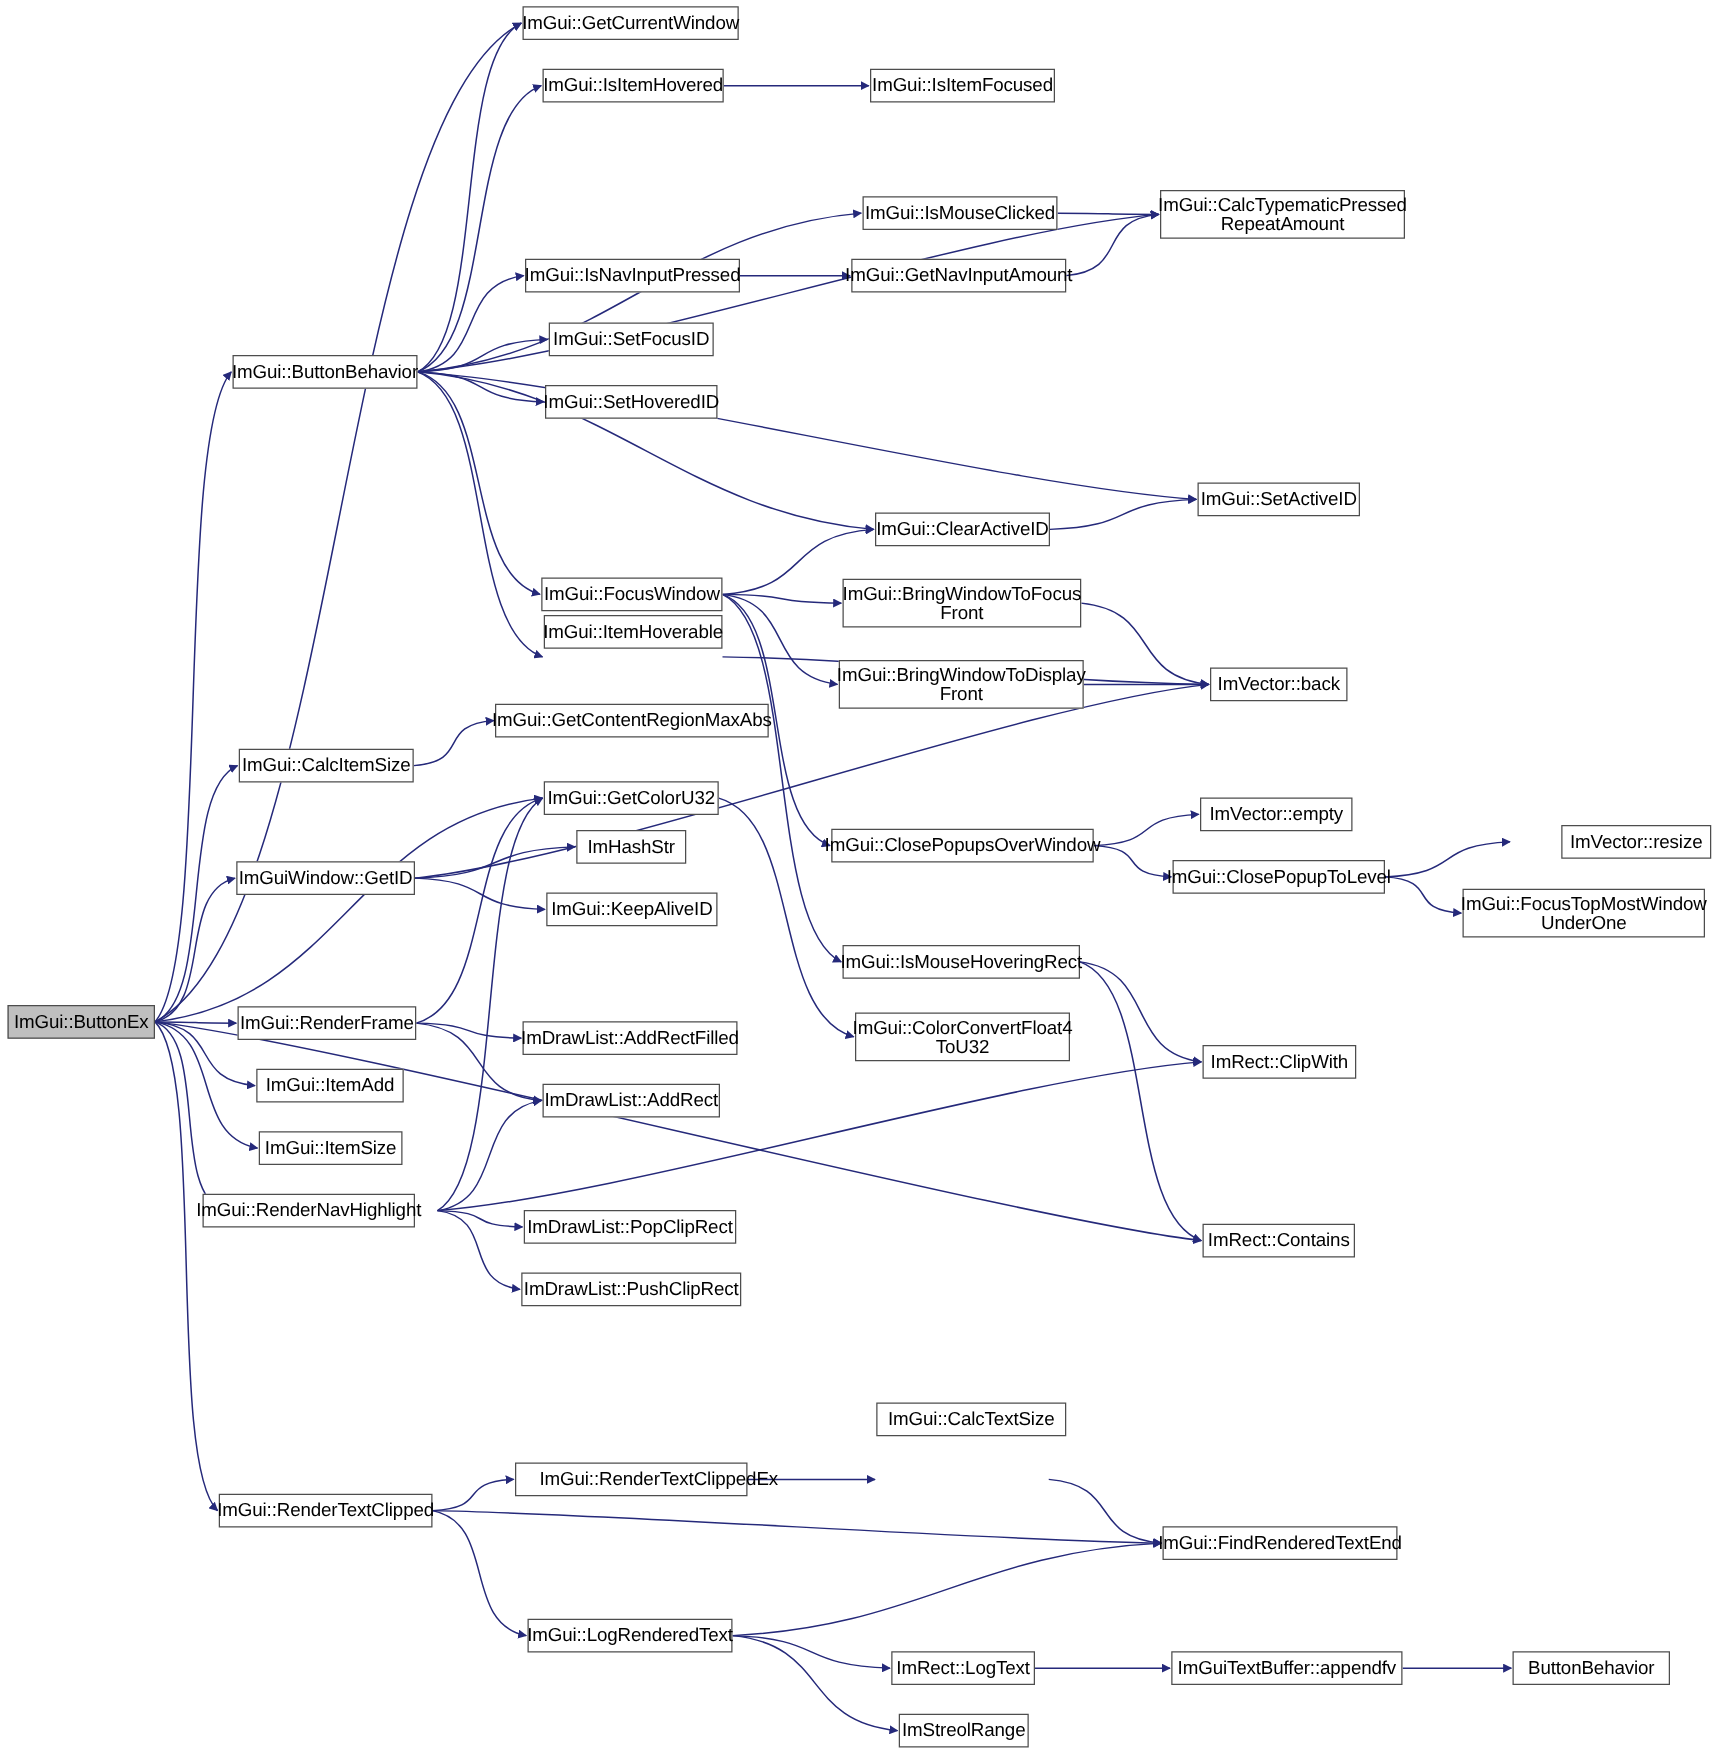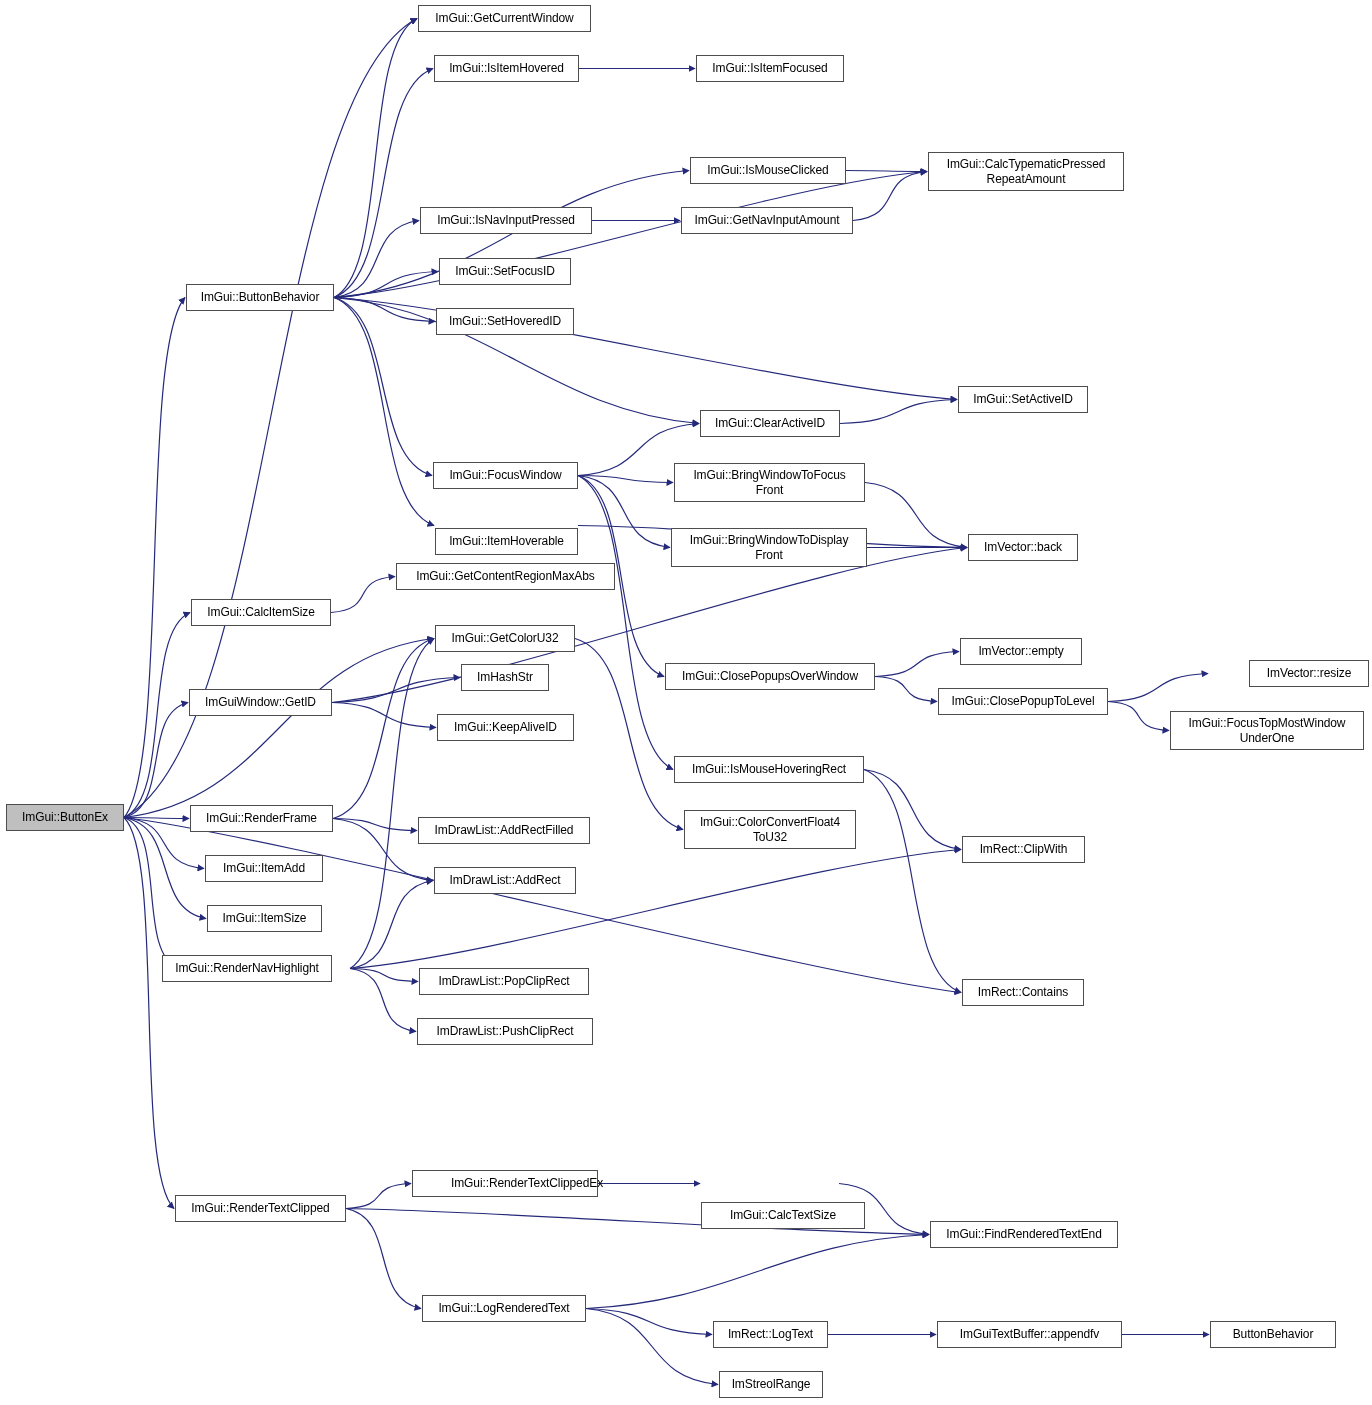--- a/index.html
+++ b/index.html
@@ -5,21 +5,21 @@
   html,body{margin:0;padding:0;background:#ffffff;}
   body{font-family:"Liberation Sans", sans-serif;}
   #canvas{position:relative;width:1372px;height:1405px;background:#fff;overflow:hidden;}
   svg.edges{position:absolute;left:0;top:0;width:1372px;height:1405px;}
   .node{
     position:absolute;
     box-sizing:border-box;
     border:1px solid #4d4d4d;
     background:#ffffff;
     color:#000000;
-    font-size:12px;
+    font-size:15px;
     line-height:15px;
     display:flex;
     align-items:center;
     justify-content:center;
     text-align:center;
     white-space:pre-line;
     letter-spacing:-0.1px;
   }
   .node.root{background:#bfbfbf;}
 </style>
@@ -108,21 +108,21 @@
       <div class="node" style="left: 420px; top: 207px; width: 172px; height: 27px;">ImGui::IsNavInputPressed</div>
       <div class="node" style="left: 681px; top: 207px; width: 172px; height: 27px;">ImGui::GetNavInputAmount</div>
       <div class="node" style="left: 186px; top: 284px; width: 148px; height: 27px;">ImGui::ButtonBehavior</div>
       <div class="node" style="left: 439px; top: 258px; width: 132px; height: 27px;">ImGui::SetFocusID</div>
       <div class="node" style="left: 436px; top: 308px; width: 138px; height: 27px;">ImGui::SetHoveredID</div>
       <div class="node" style="left: 958px; top: 386px; width: 130px; height: 27px;">ImGui::SetActiveID</div>
       <div class="node" style="left: 700px; top: 410px; width: 140px; height: 27px;">ImGui::ClearActiveID</div>
       <div class="node" style="left: 433px; top: 462px; width: 145px; height: 27px;">ImGui::FocusWindow</div>
       <div class="node" style="left: 674px; top: 463px; width: 191px; height: 39px;">ImGui::BringWindowToFocus
 Front</div>
-      <div class="node" style="left: 435px; top: 528px; width: 143px; height: 27px;">ImGui::ItemHoverable</div>
+      <div class="node" style="left: 435px; top: 492px; width: 143px; height: 27px;">ImGui::ItemHoverable</div>
       <div class="node" style="left: 671px; top: 528px; width: 196px; height: 39px;">ImGui::BringWindowToDisplay
 Front</div>
       <div class="node" style="left: 968px; top: 534px; width: 110px; height: 27px;">ImVector::back</div>
       <div class="node" style="left: 396px; top: 563px; width: 219px; height: 27px;">ImGui::GetContentRegionMaxAbs</div>
       <div class="node" style="left: 191px; top: 599px; width: 140px; height: 27px;">ImGui::CalcItemSize</div>
       <div class="node" style="left: 960px; top: 638px; width: 122px; height: 27px;">ImVector::empty</div>
       <div class="node" style="left: 1209px; top: 660px; width: 120px; height: 27px; margin-left: 40px;">ImVector::resize</div>
       <div class="node" style="left: 665px; top: 663px; width: 210px; height: 27px;">ImGui::ClosePopupsOverWindow</div>
       <div class="node" style="left: 461px; top: 664px; width: 88px; height: 27px;">ImHashStr</div>
       <div class="node" style="left: 189px; top: 689px; width: 143px; height: 27px;">ImGuiWindow::GetID</div>
@@ -138,21 +138,21 @@
       <div class="node" style="left: 190px; top: 805px; width: 143px; height: 27px;">ImGui::RenderFrame</div>
       <div class="node" style="left: 418px; top: 817px; width: 172px; height: 27px;">ImDrawList::AddRectFilled</div>
       <div class="node" style="left: 962px; top: 836px; width: 123px; height: 27px;">ImRect::ClipWith</div>
       <div class="node" style="left: 205px; top: 855px; width: 118px; height: 27px;">ImGui::ItemAdd</div>
       <div class="node" style="left: 434px; top: 867px; width: 142px; height: 27px;">ImDrawList::AddRect</div>
       <div class="node" style="left: 207px; top: 905px; width: 115px; height: 27px;">ImGui::ItemSize</div>
       <div class="node" style="left: 162px; top: 955px; width: 170px; height: 27px;">ImGui::RenderNavHighlight</div>
       <div class="node" style="left: 962px; top: 979px; width: 122px; height: 27px;">ImRect::Contains</div>
       <div class="node" style="left: 419px; top: 968px; width: 170px; height: 27px;">ImDrawList::PopClipRect</div>
       <div class="node" style="left: 417px; top: 1018px; width: 176px; height: 27px;">ImDrawList::PushClipRect</div>
-      <div class="node" style="left: 701px; top: 1202px; width: 164px; height: 27px;">ImGui::CalcTextSize</div>
+      <div class="node" style="left: 701px; top: 1122px; width: 152px; height: 27px;">ImGui::CalcTextSize</div>
       <div class="node" style="left: 412px; top: 1170px; width: 186px; height: 27px; padding-left: 44px;">ImGui::RenderTextClippedEx</div>
       <div class="node" style="left: 175px; top: 1195px; width: 171px; height: 27px;">ImGui::RenderTextClipped</div>
       <div class="node" style="left: 930px; top: 1221px; width: 188px; height: 27px;">ImGui::FindRenderedTextEnd</div>
       <div class="node" style="left: 422px; top: 1295px; width: 164px; height: 27px;">ImGui::LogRenderedText</div>
       <div class="node" style="left: 713px; top: 1321px; width: 115px; height: 27px;">ImRect::LogText</div>
       <div class="node" style="left: 937px; top: 1321px; width: 185px; height: 27px;">ImGuiTextBuffer::appendfv</div>
       <div class="node" style="left: 1210px; top: 1321px; width: 126px; height: 27px;">ButtonBehavior</div>
       <div class="node" style="left: 719px; top: 1371px; width: 104px; height: 27px;">ImStreolRange</div>
     </div>
 </div>

